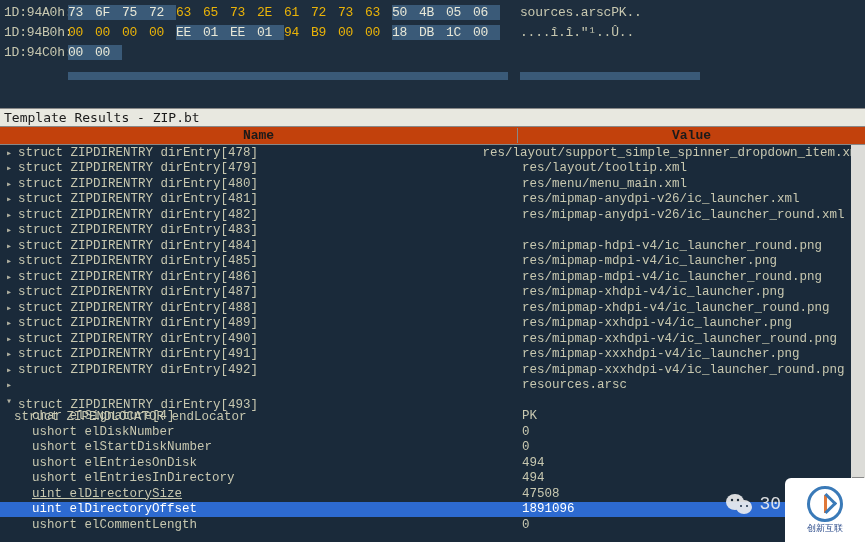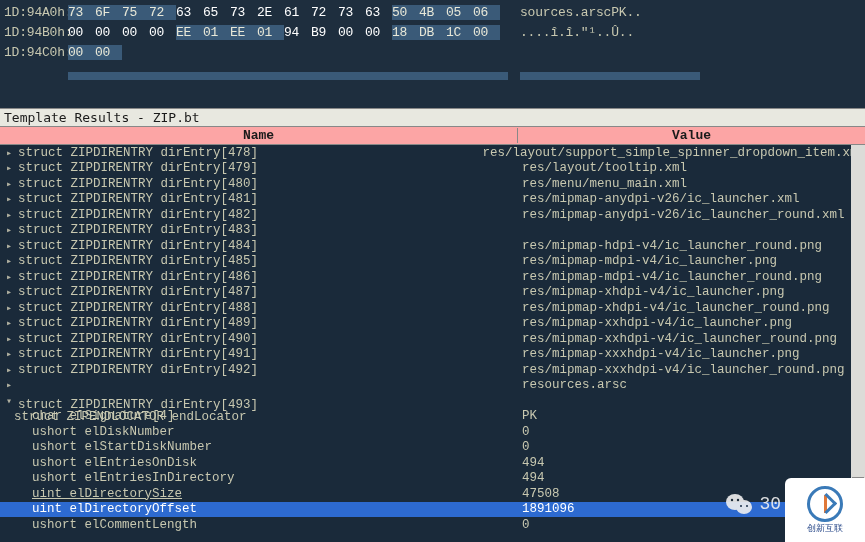--- a/index.html
+++ b/index.html
@@ -32,21 +32,21 @@
   }
   .hex-bytes {
     width: 440px;
     display: flex;
   }
   .hex-txt {
     padding-left: 12px;
     color: #c8c8b0;
     white-space: pre;
   }
-  .byte { display: inline-block; width: 27px; text-align: left; color:#ffffff;}
+  .byte { display: inline-block; width: 27px; text-align: left; color:#eab308;}
   .byte.hl { background: #3a5a78; color: #e8e8d8; }
   .hex-underbar {
     height: 8px;
     margin-top: 10px;
     display: flex;
   }
   .underbar-seg { height: 8px; }
   .ub1 { width: 68px; }
   .ub2 { width: 440px; background: #3a5a78; }
   .ub3 { width: 12px; }
@@ -56,21 +56,21 @@
     background: #e8e8e0;
     color: #1a1a1a;
     font-family: "Consolas", monospace;
     font-size: 13px;
     padding: 1px 4px;
     border-top: 1px solid #888;
     border-bottom: 1px solid #888;
   }
   .cols-hdr {
     display: flex;
-    background: #fca5a5;
+    background: #c2410c;
     color: #1a1a1a;
     font-size: 13px;
     border-bottom: 1px solid #888;
     height: 18px;
     align-items: center;
     font-weight: bold;
   }
   .col-name { width: 518px; text-align: center; border-right: 1px solid #888; }
   .col-value { flex: 1; text-align: center; }
 

